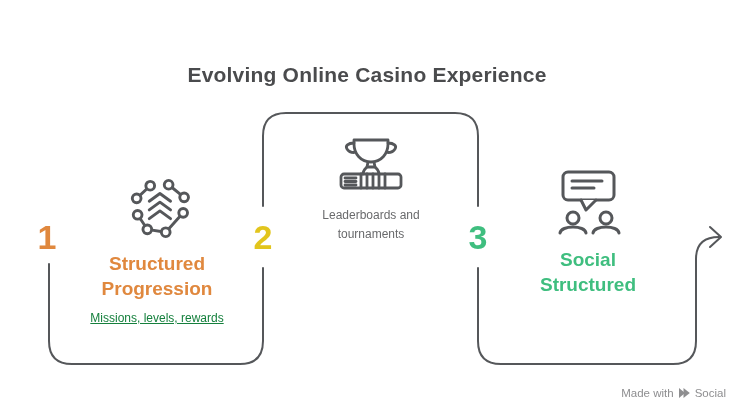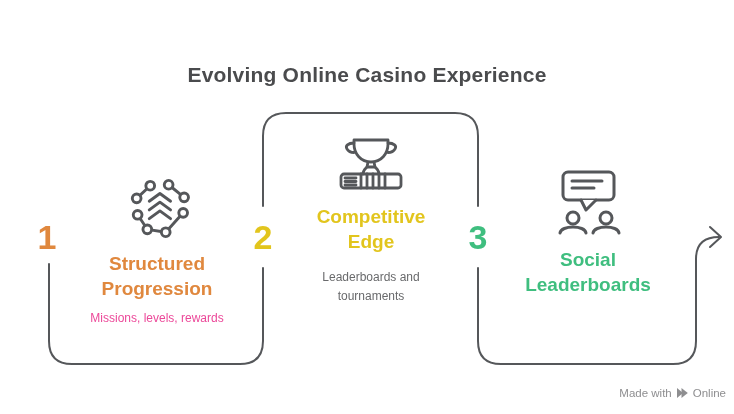--- a/index.html
+++ b/index.html
@@ -74,60 +74,59 @@
         <circle cx="14" cy="39" r="4.5" fill="#fff"></circle>
         <circle cx="61" cy="37" r="4.5" fill="#fff"></circle>
         <circle cx="24" cy="54" r="4.5" fill="#fff"></circle>
         <circle cx="43" cy="57" r="4.5" fill="#fff"></circle>
         <path d="M26 25 L37 17 L48 25"></path>
         <path d="M26 34 L37 26 L48 34"></path>
         <path d="M26 43 L37 35 L48 43"></path>
       </g>
     </svg>
     <h2 style="color: rgb(224, 136, 62);">Structured Progression</h2>
-    <p style="color: #ec4899;">Missions, levels, rewards</p>
+    <p style="color: #15803d; text-decoration: underline;">Missions, levels, rewards</p>
   </div>
 
   <div class="step step-2">
     <svg class="icon-wrap" width="64" height="56" viewBox="0 0 64 56" style="margin:0 auto;">
       <g fill="none" stroke-width="2.8" stroke-linecap="round" stroke-linejoin="round" stroke="#55575A">
         <path d="M15 4 H49 V8 C49 18 42 26 32 26 C22 26 15 18 15 8 Z"></path>
         <path d="M15 7 C9 7 6 10 8 13 C9.5 15.5 12 16.5 15 16.5"></path>
         <path d="M49 7 C55 7 58 10 56 13 C54.5 15.5 52 16.5 49 16.5"></path>
         <path d="M29 26 L28 31 M35 26 L36 31"></path>
         <path d="M24 38 C24 34 27 32 28 31 L36 31 C37 32 40 34 40 38"></path>
         <rect x="2" y="38" width="60" height="14" rx="3"></rect>
         <path d="M6 42 H17 M6 45.5 H17 M6 49 H17"></path>
         <path d="M22 38 V52 M28 38 V52 M34 38 V52 M40 38 V52 M46 38 V52"></path>
       </g>
     </svg>
-    <h2 style="color: rgb(226, 197, 29);">Competitive Edge</h2>
     <p style="color: rgb(105, 106, 108);">Leaderboards and tournaments</p>
   </div>
 
   <div class="step step-3">
     <svg class="icon-wrap" width="68" height="66" viewBox="0 0 68 66" style="margin:0 auto;">
       <g fill="none" stroke-width="3" stroke-linecap="round" stroke-linejoin="round" stroke="#55575A">
         <rect x="9" y="3" width="51" height="28" rx="5"></rect>
         <path d="M18 12 H48"></path>
         <path d="M18 19 H40"></path>
         <path d="M27 31 L32 41 L42 31" fill="#fff"></path>
         <circle cx="19" cy="49" r="6"></circle>
         <circle cx="52" cy="49" r="6"></circle>
         <path d="M6 64 C7 56 31 56 32 64"></path>
         <path d="M39 64 C40 56 64 56 65 64"></path>
       </g>
     </svg>
-    <h2 style="color: rgb(63, 190, 127);">Social Leaderboards</h2>
+    <h2 style="color: rgb(63, 190, 127);">Social Structured</h2>
   </div>
 
   <div class="watermark" style="color: rgb(142, 142, 144); margin-left: 24px;">
     <span>Made with</span>
     <svg class="napkin-logo" width="11" height="10" viewBox="0 0 11 10">
       <g fill="#8E8E90">
         <path d="M0 0 L0 10 L6 5 Z"></path>
         <path d="M4.5 0 L4.5 10 L10.8 5 Z"></path>
       </g>
     </svg>
-    <span>Online</span>
+    <span>Social</span>
   </div>
 
 </div>
 
 </body></html>

